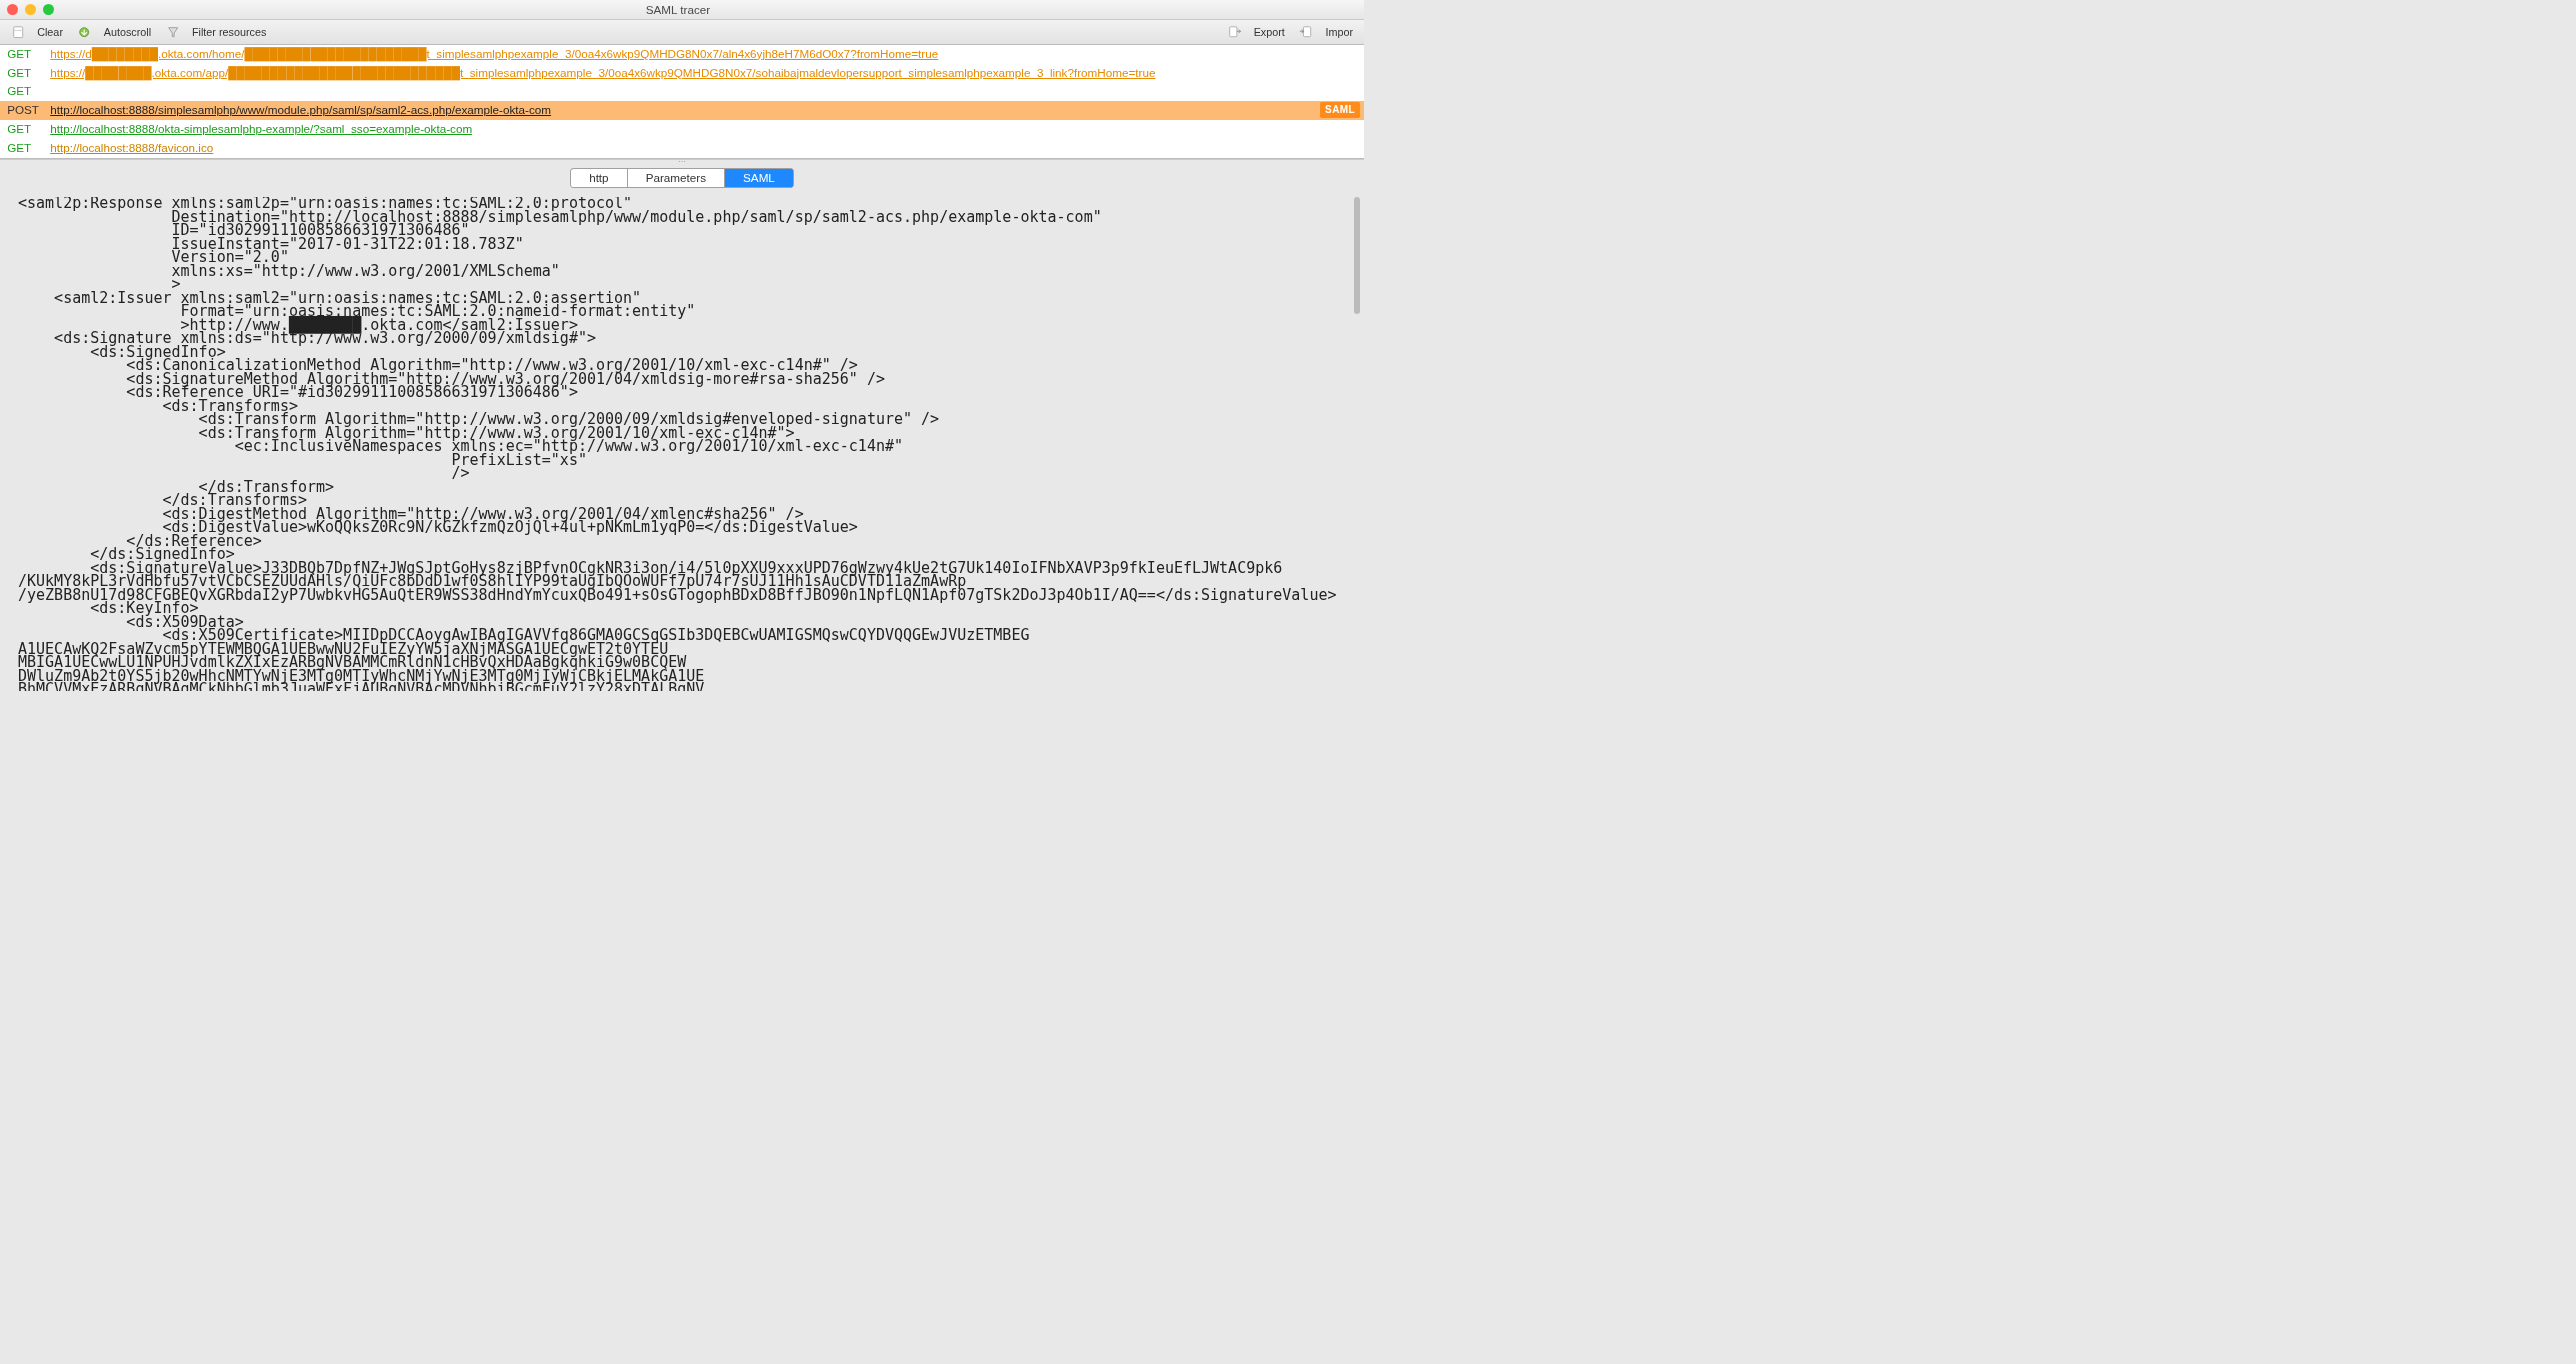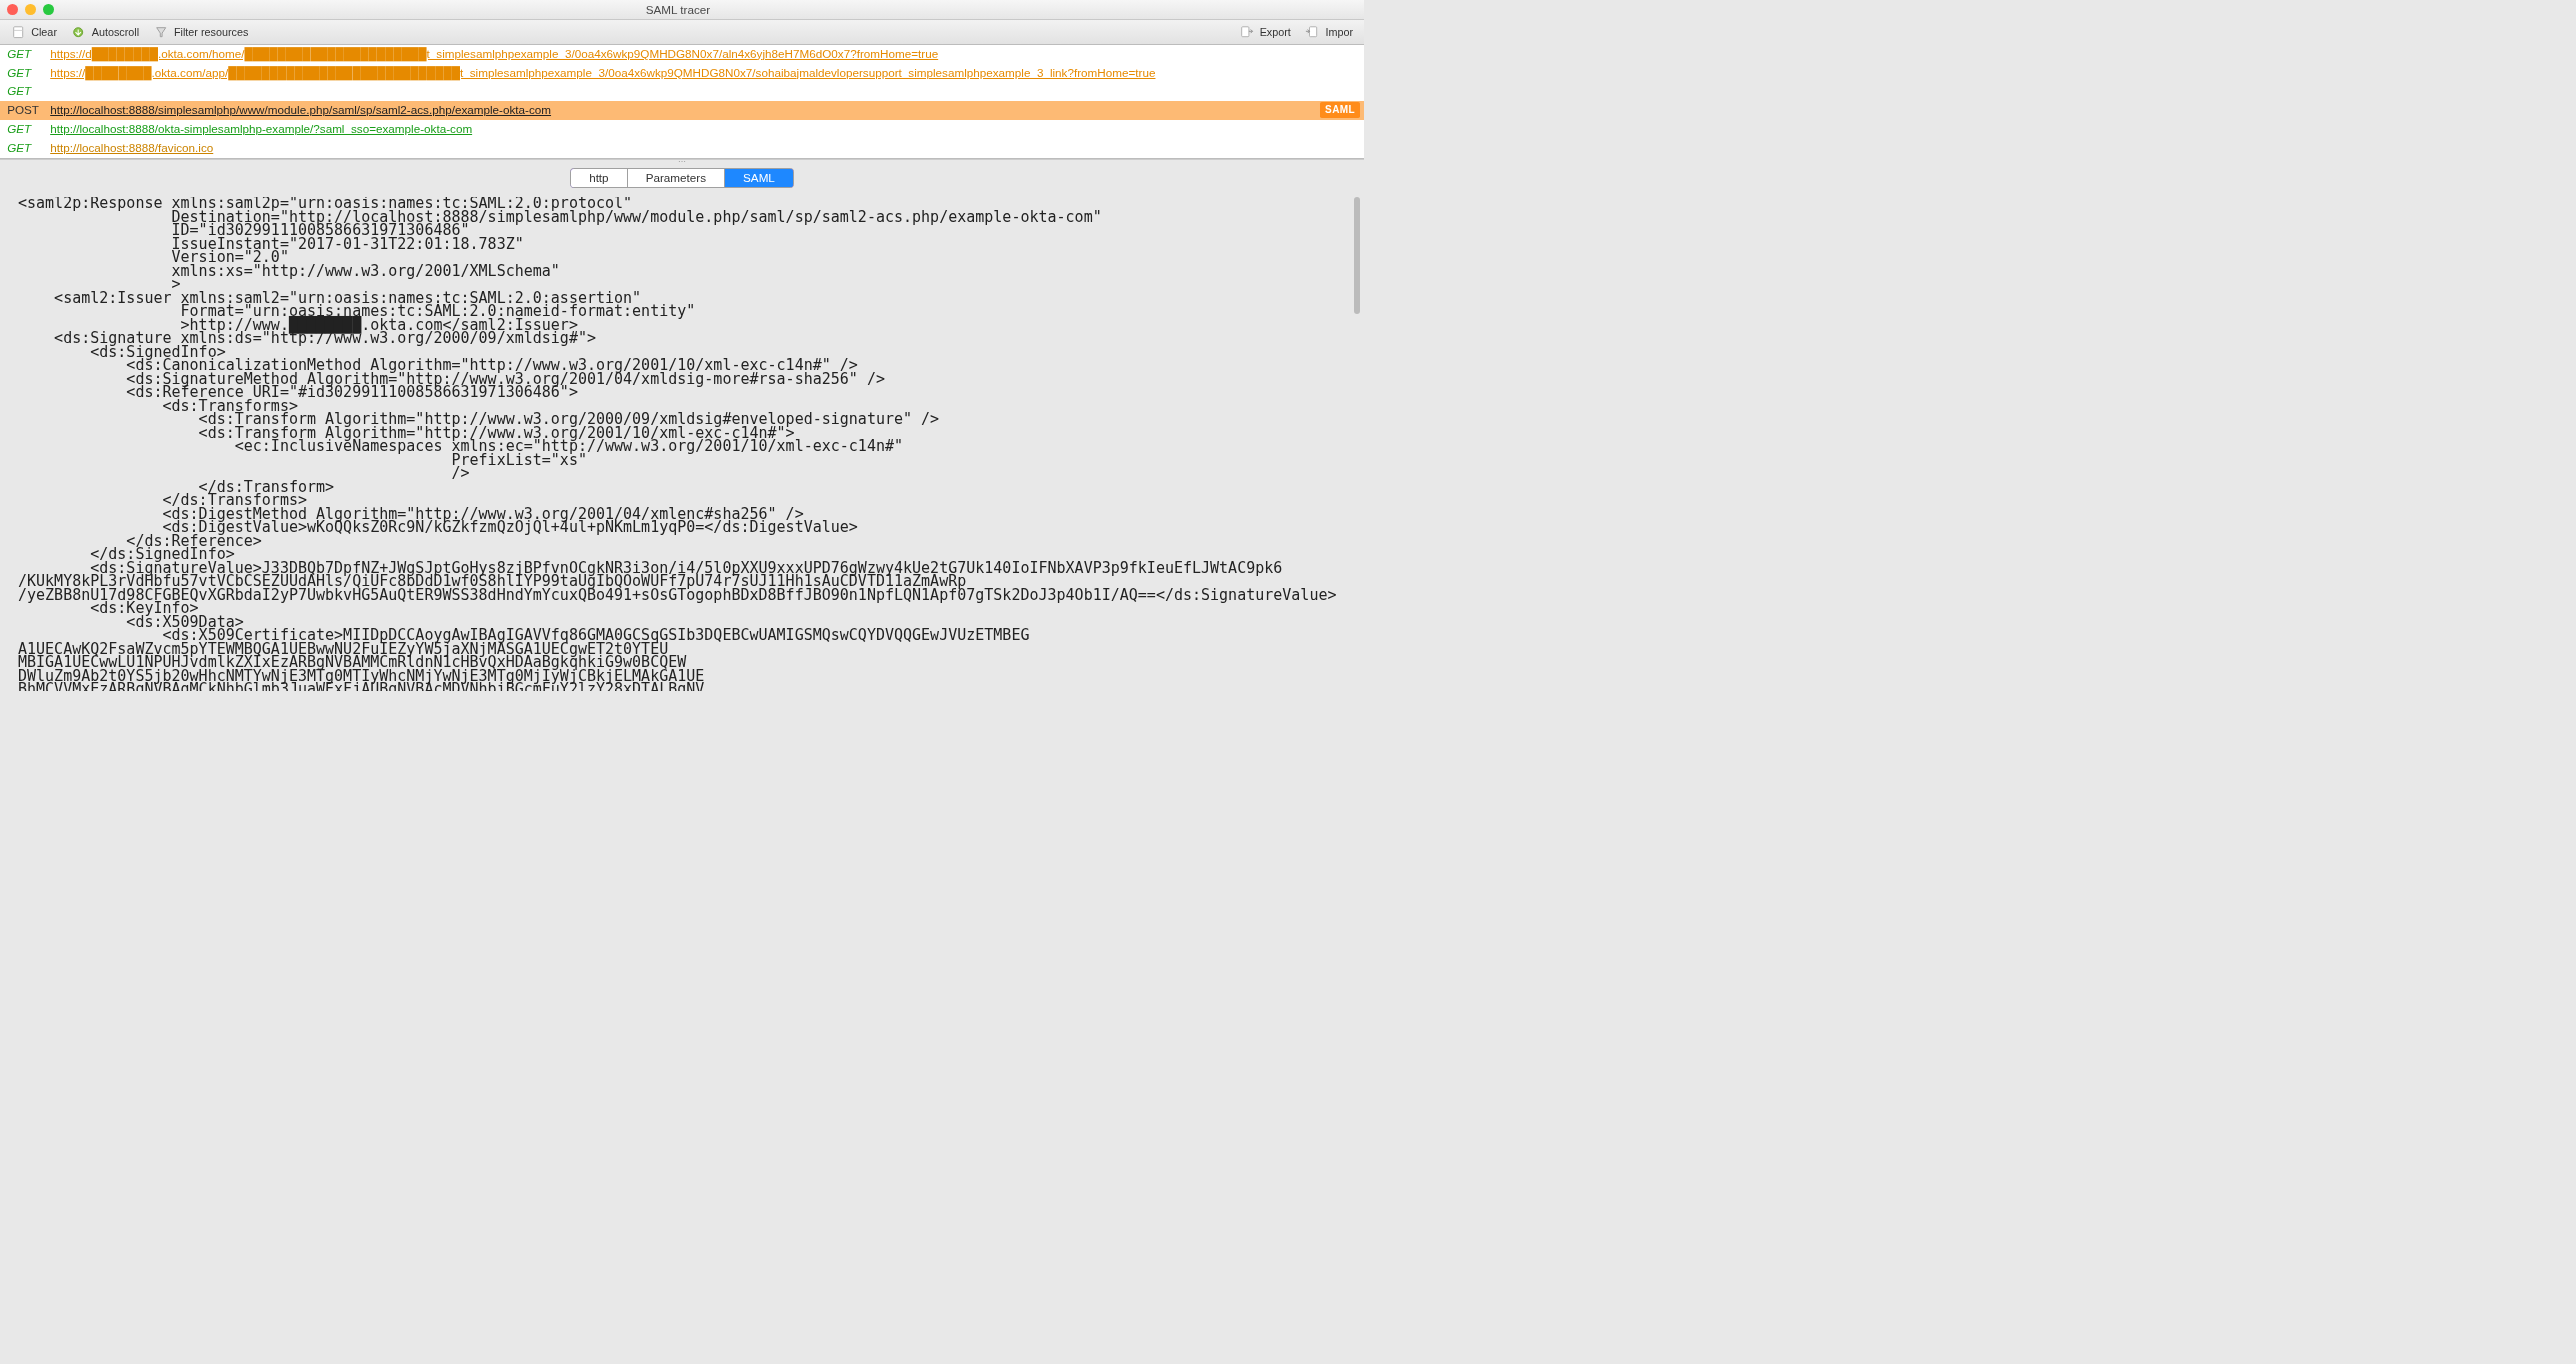--- a/index.html
+++ b/index.html
@@ -43,21 +43,21 @@
     background: linear-gradient(#f2f2f2, #e2e2e2);
     border-bottom: 0.9px solid #bcbcbc;
     display: flex;
     align-items: center;
     padding: 0 5.4px;
     gap: 3.6px;
   }
   .tool-btn {
     display: flex;
     align-items: center;
-    gap: 6px;
+    gap: 12px;
     padding: 1.8px 5.4px;
     font-size: 10.8px;
     color: #333;
     cursor: pointer;
     border-radius: 2.7px;
   }
   .tool-icon {
     width: 14.4px; height: 14.4px;
     display: inline-flex;
     align-items: center; justify-content: center;
@@ -76,21 +76,21 @@
     line-height: 16px;
     border-bottom: 0.9px solid transparent;
     white-space: nowrap;
     position: relative;
   }
   .req-method {
     width: 43px;
     font-weight: normal;
   }
   .req-url { flex: 1; overflow: hidden; text-overflow: ellipsis; text-decoration: underline; }
-  .method-get { color: #1a9e1a; font-style: italic; }
+  .method-get { color: #1a9e1a; }
   .method-post { color: #333; }
   .url-orange { color: #e68a00; }
   .url-green { color: #1a9e1a; }
   .url-black { color: #222; }
   .url-brown { color: #cc8400; }
   .req-selected { background: #fdba74; }
   .saml-badge {
     position: absolute;
     right: 3.6px;
     top: 0.9px;

